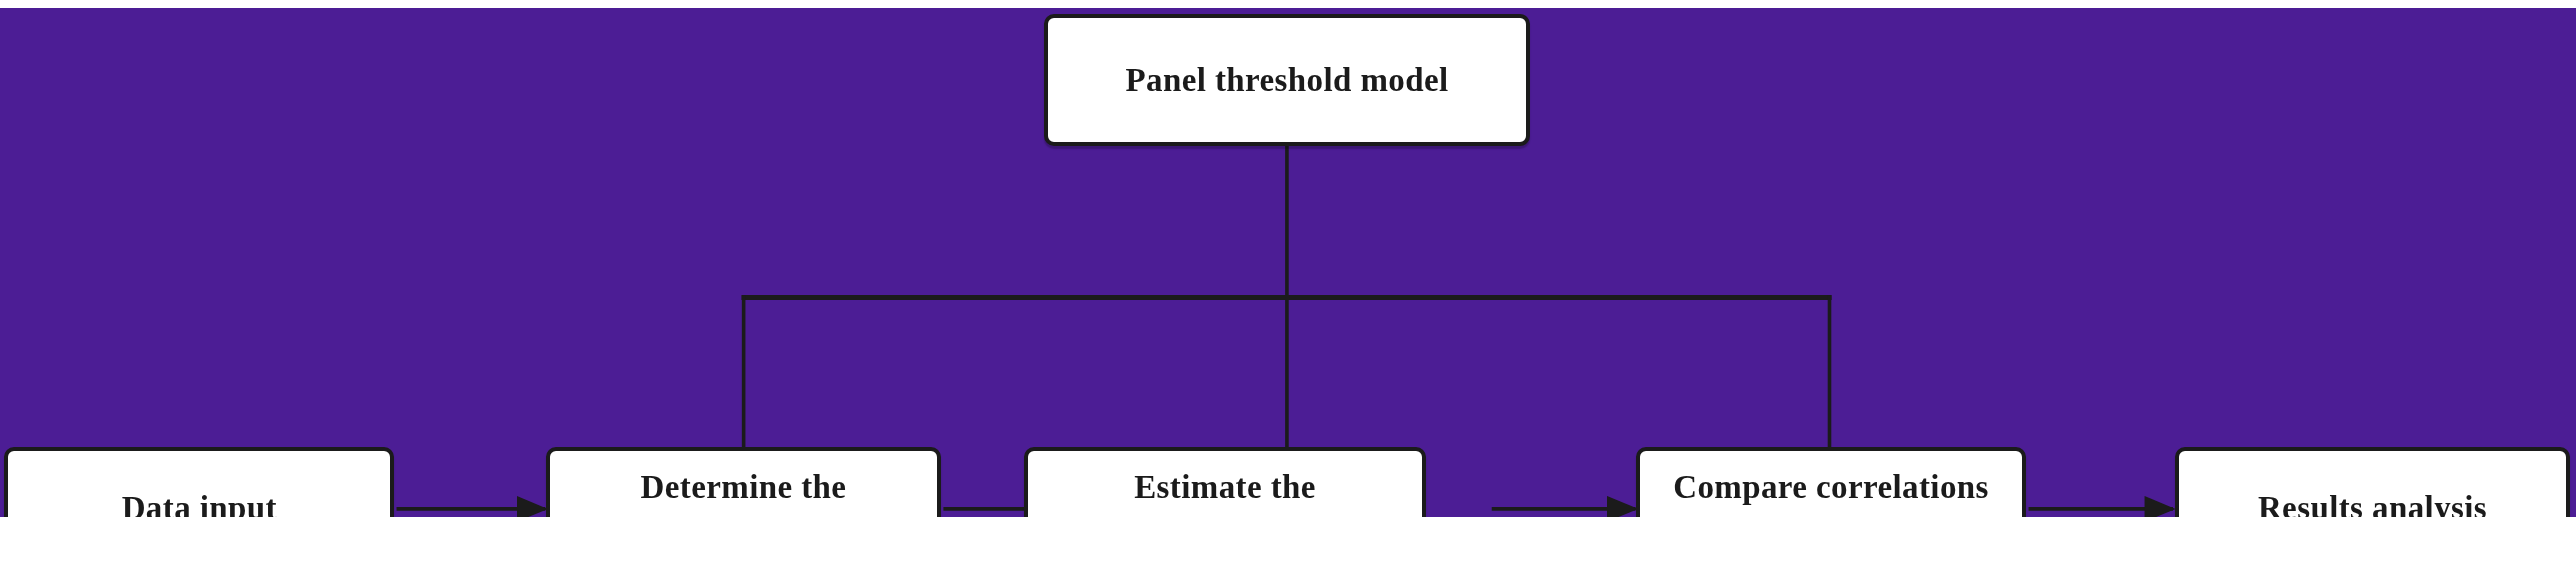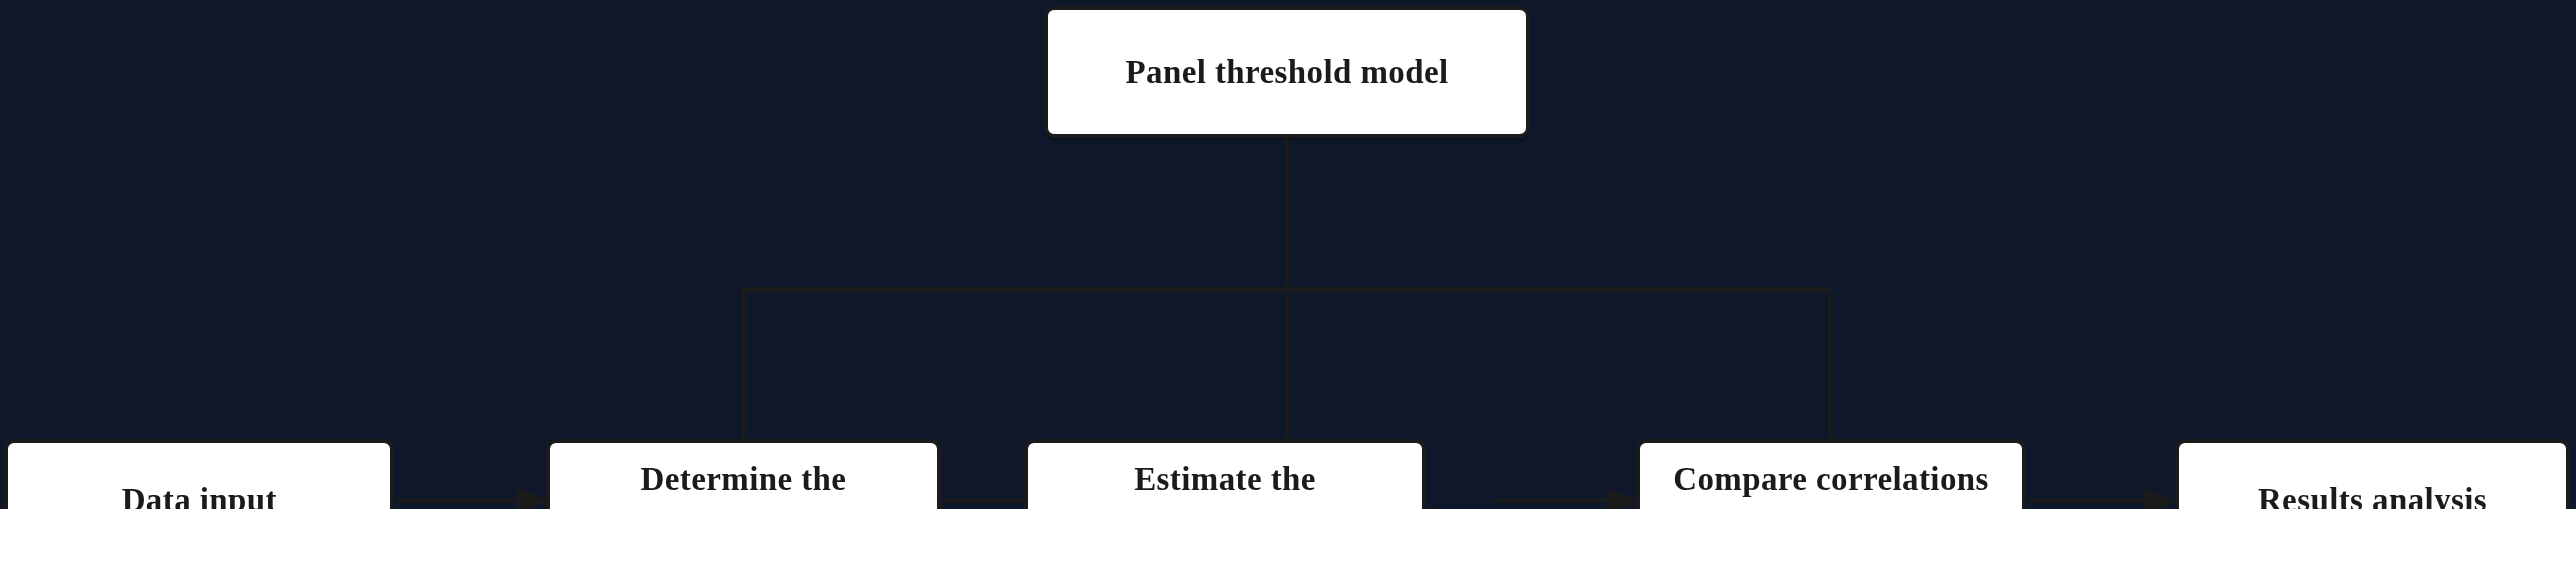--- a/index.html
+++ b/index.html
@@ -4,23 +4,24 @@
 <style>
   html, body {
     margin: 0;
     padding: 0;
     background: #ffffff;
   }
   .canvas {
     position: relative;
     width: 2576px;
     height: 509px;
-    background: #0f172a;
+    background: #4c1d95;
     font-family: "Liberation Serif", "DejaVu Serif", serif;
     overflow: hidden;
+    margin-top: 8px;
   }
   .connector-layer {
     position: absolute;
     left: 0;
     top: 0;
     width: 2576px;
     height: 567px;
   }
   .node {
     position: absolute;

